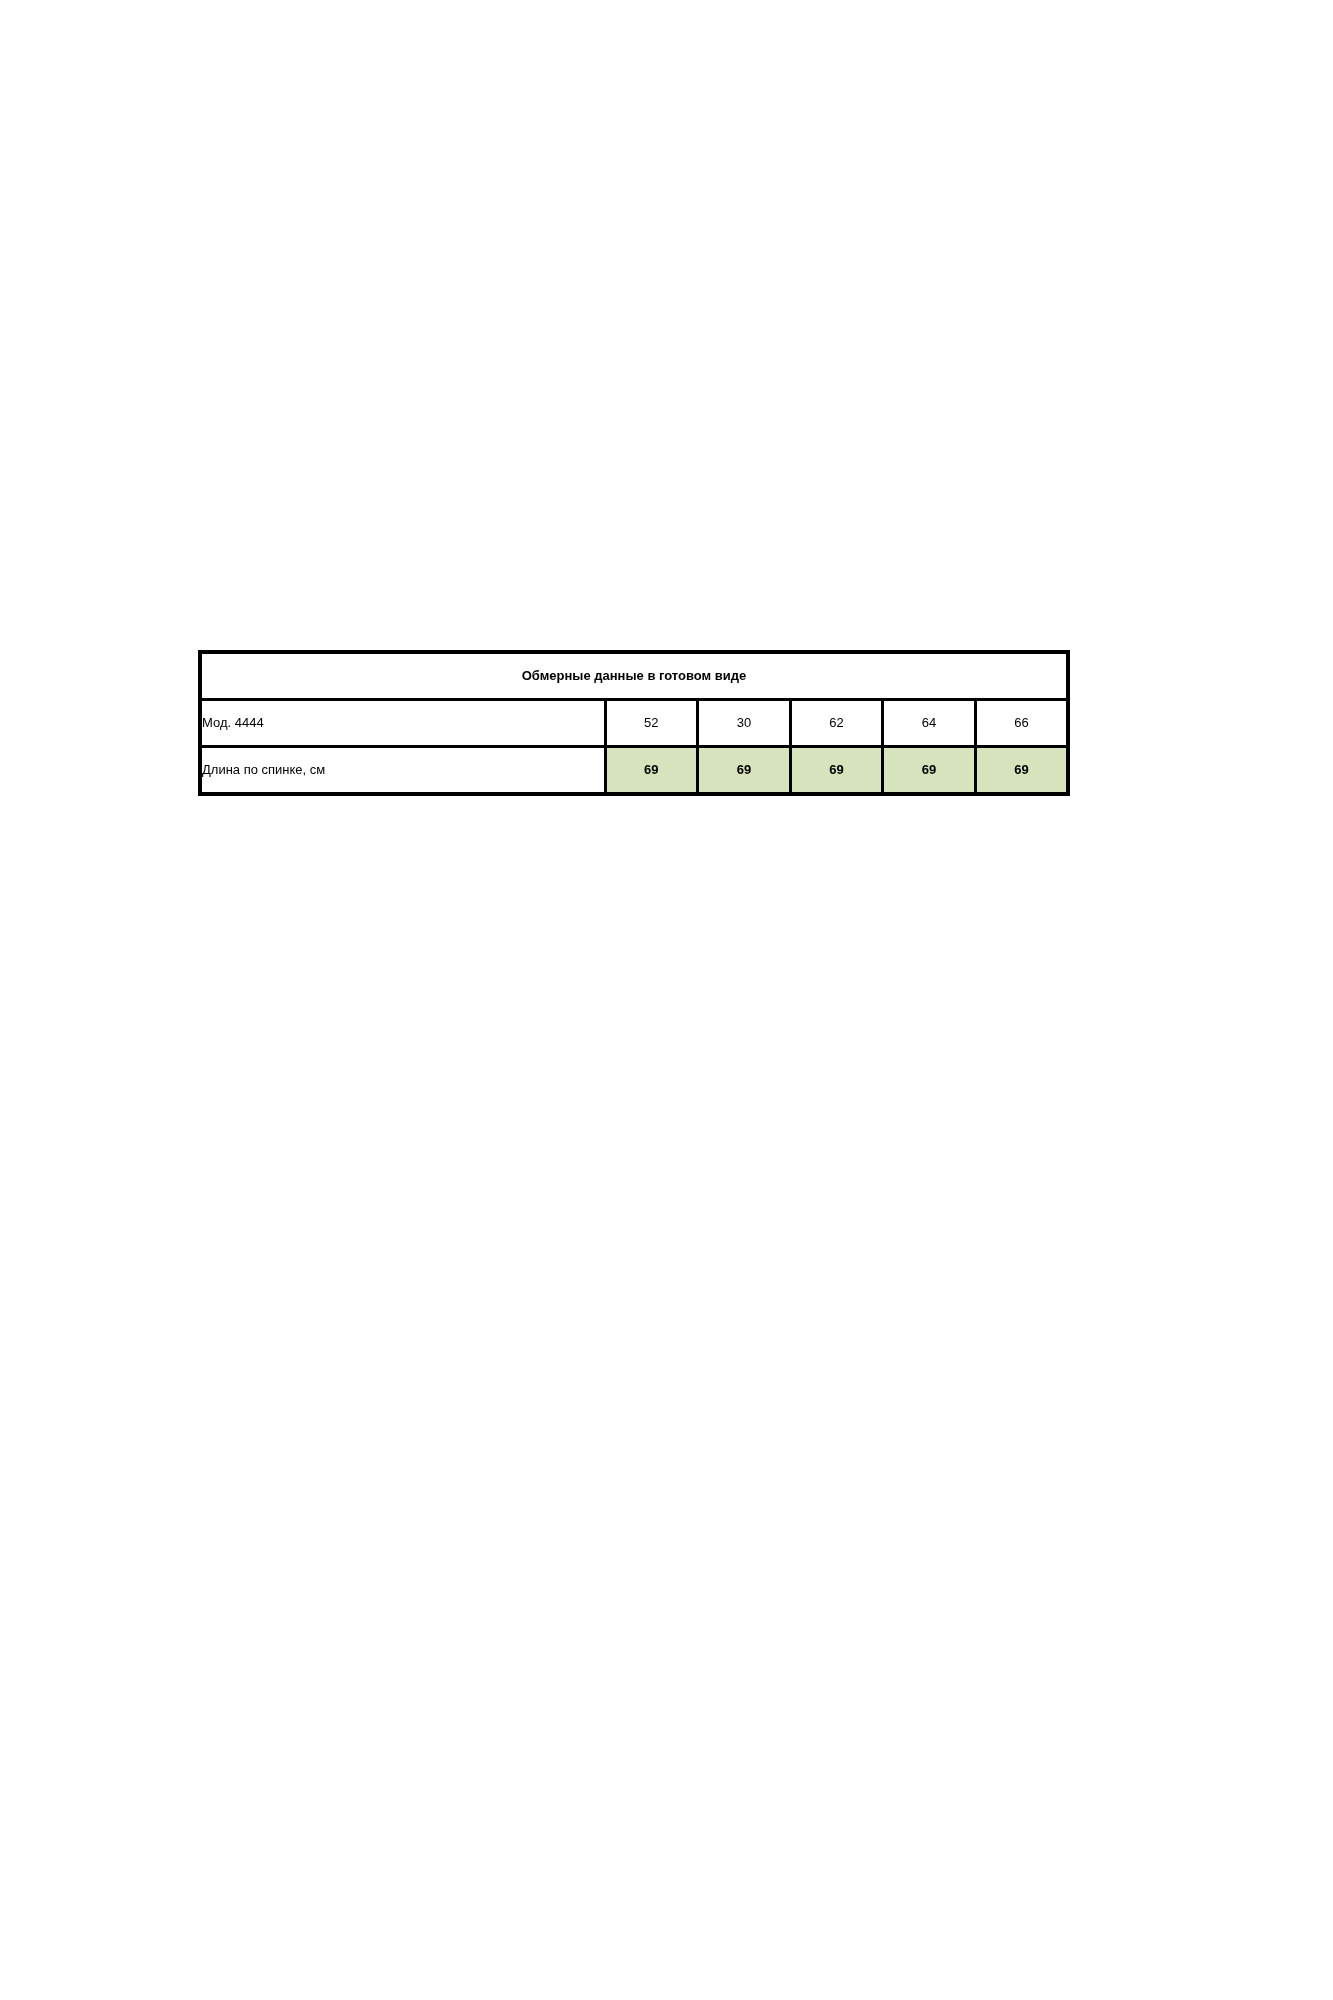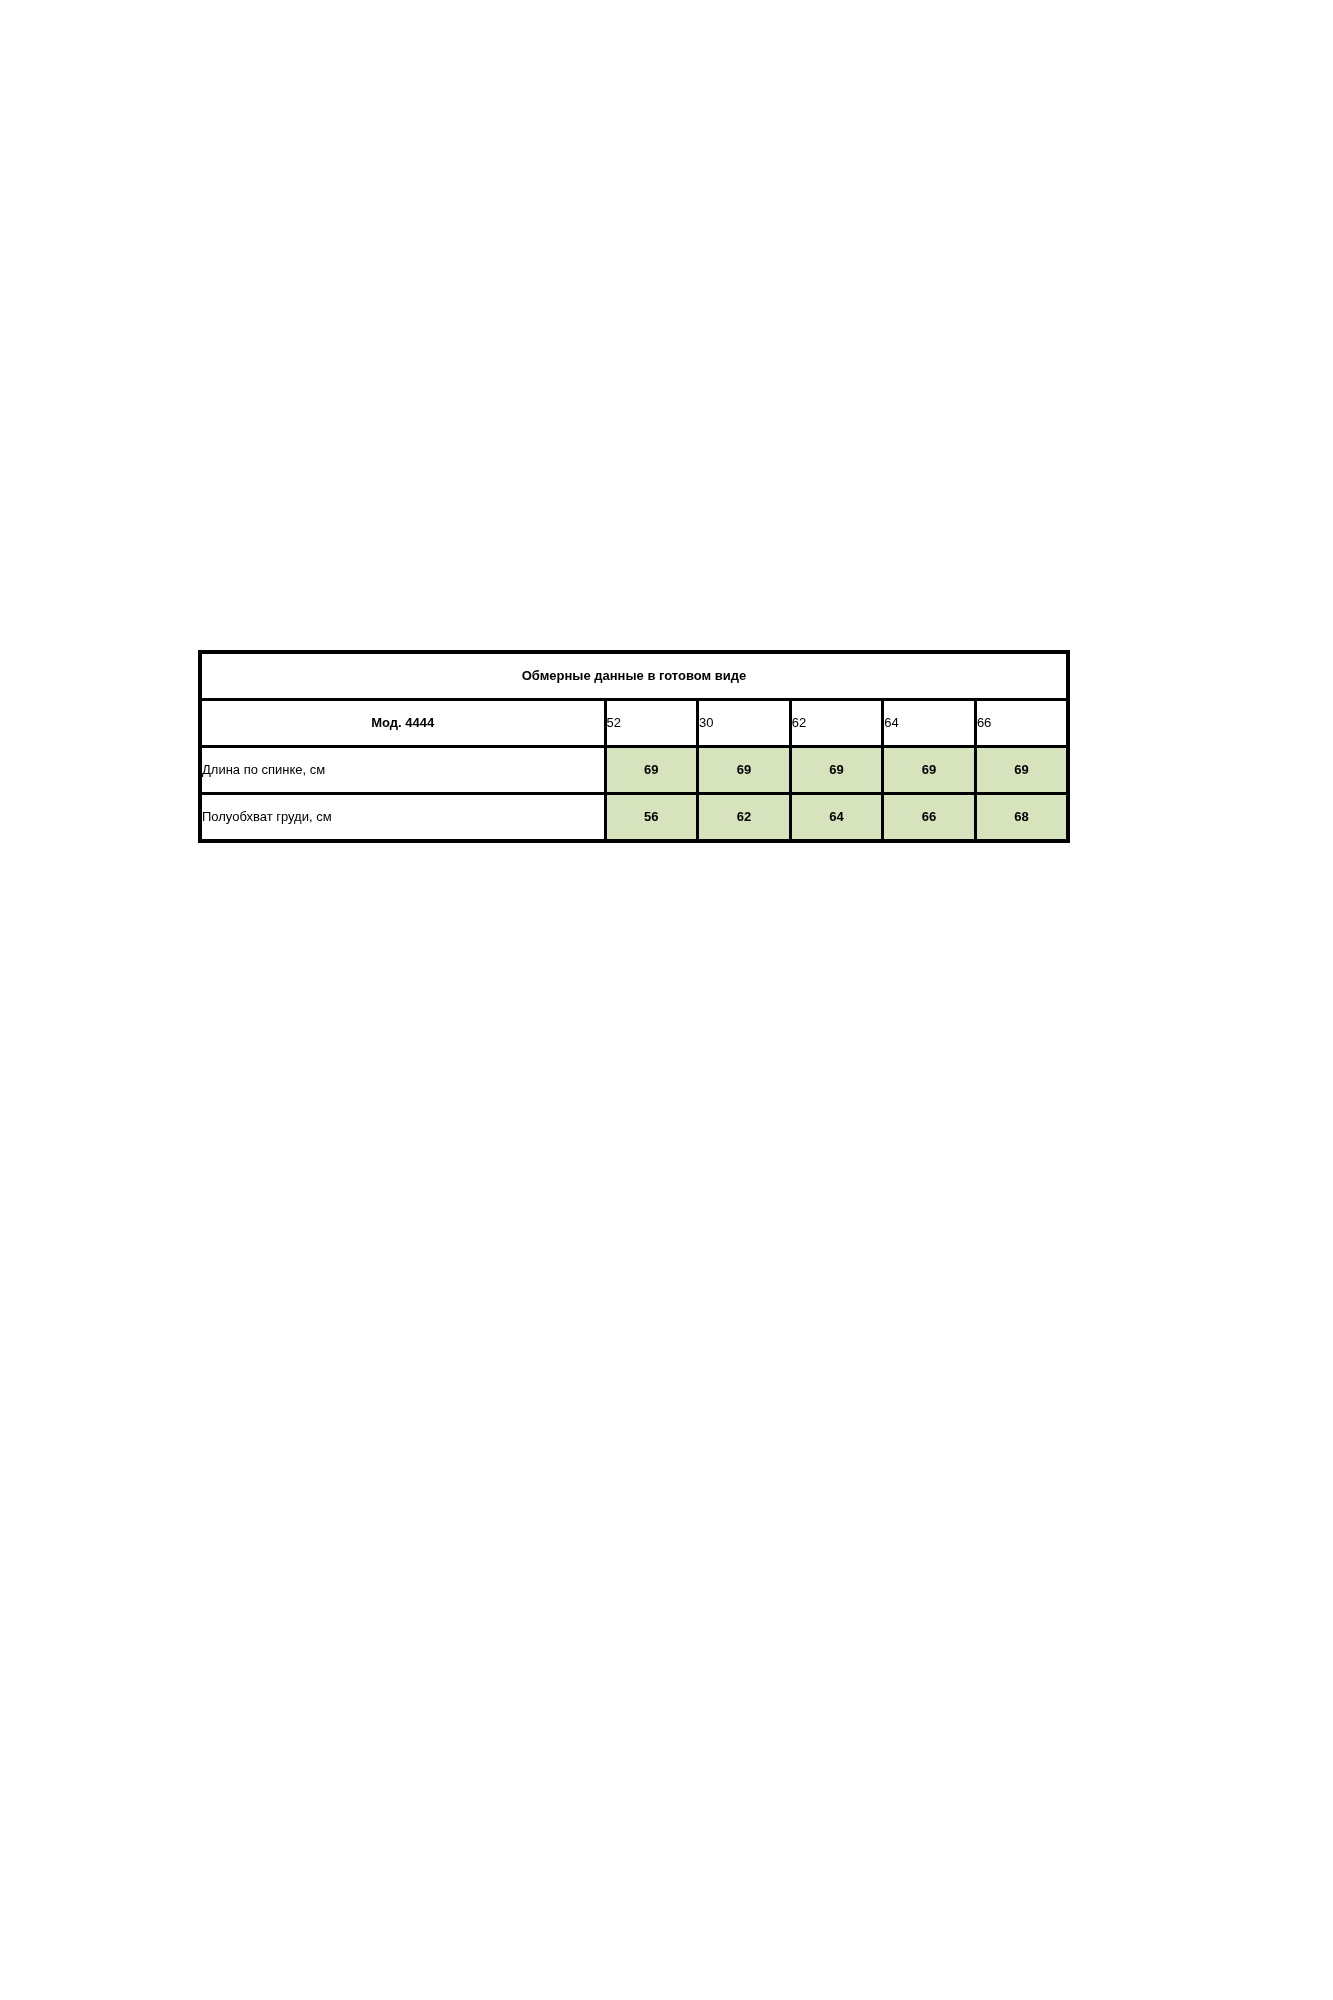--- a/index.html
+++ b/index.html
@@ -39,27 +39,27 @@
     font-weight: bold;
     vertical-align: middle;
   }
   td.label-cell {
     text-align: left;
     padding-left: 5px;
     vertical-align: middle;
     margin-top: 31px;
   }
   td.model-cell {
-    font-weight: bold;
-    text-align: center;
+    font-weight: normal;
+    text-align: left;
     padding-left: 5px;
     vertical-align: middle;
   }
   td.size-cell {
-    text-align: left;
+    text-align: center;
     vertical-align: middle;
     font-weight: normal;
   }
   td.value-cell {
     text-align: center;
     vertical-align: middle;
     font-weight: bold;
     background: var(--value-cell-bg, #d6e3bc);
     margin-left: 16px;
   }
@@ -92,23 +92,15 @@
         <td class="size-cell">66</td>
       </tr>
       <tr>
         <td class="label-cell">Длина по спинке, см</td>
         <td class="value-cell">69</td>
         <td class="value-cell">69</td>
         <td class="value-cell">69</td>
         <td class="value-cell">69</td>
         <td class="value-cell">69</td>
       </tr>
-      <tr>
-        <td class="label-cell">Полуобхват груди, см</td>
-        <td class="value-cell">56</td>
-        <td class="value-cell">62</td>
-        <td class="value-cell">64</td>
-        <td class="value-cell">66</td>
-        <td class="value-cell">68</td>
-      </tr>
     </tbody>
   </table>
 </div>
 
 </body></html>

